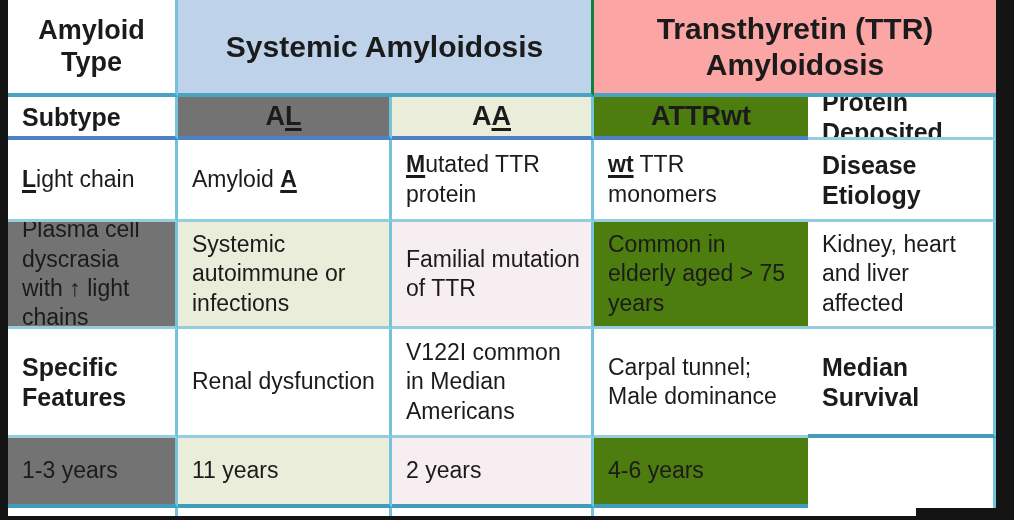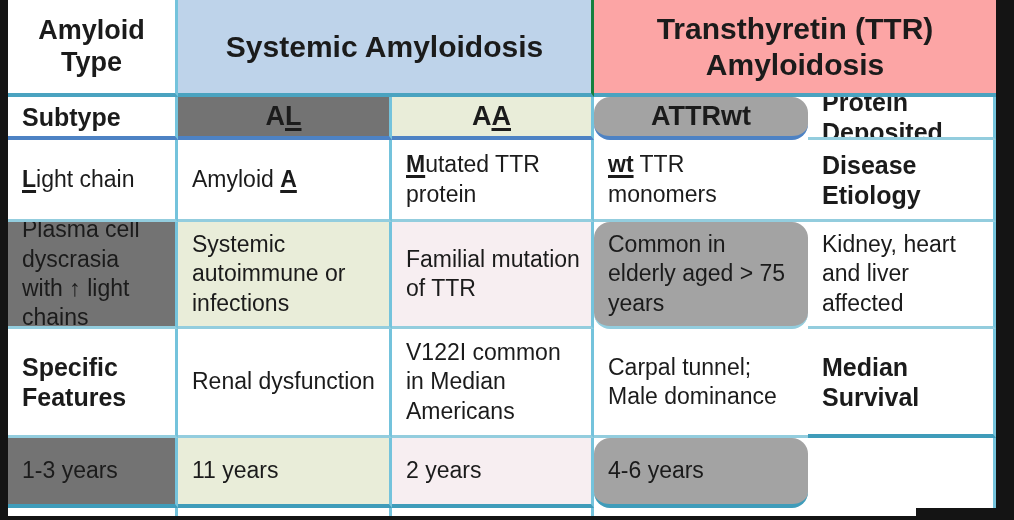--- a/index.html
+++ b/index.html
@@ -23,21 +23,21 @@
   .hb-teal{border-bottom:4px solid #4aa3c0;}
   .hb-blue{border-bottom:4px solid #4d82c4;}
   .hb-cyan{border-bottom:3px solid #93cdde;}
   .hb-teal2{border-bottom:4px solid #3f9cba;}
   
   .bg-blue{background:#bed3ea;}
   .bg-peach{background:#fca5a5;}
   .bg-al{background:#737373;}
   .bg-aa{background:#e9edd9;}
   .bg-attrm{background:#f7eef1;}
-  .bg-attrwt{background:#a3a3a3;border-radius:16px;}
+  .bg-attrwt{background:#4d7c0f;}
   
   .corner{justify-content:center;text-align:center;font-weight:bold;font-size:27px;line-height:1.15;}
   .ghead{justify-content:center;text-align:center;font-weight:bold;font-size:30px;line-height:1.18;padding:0 6px;}
   .rlabel{font-weight:bold;font-size:25px;line-height:1.2;padding:4px 4px 4px 14px;}
   .sub{justify-content:center;font-weight:bold;font-size:27px;}
   .body{font-size:23px;line-height:1.28;padding:6px 10px 6px 14px;}
   .em{font-weight:bold;text-decoration:underline;text-decoration-thickness:3px;text-underline-offset:3px;}
 </style>
 </head>
 <body>

